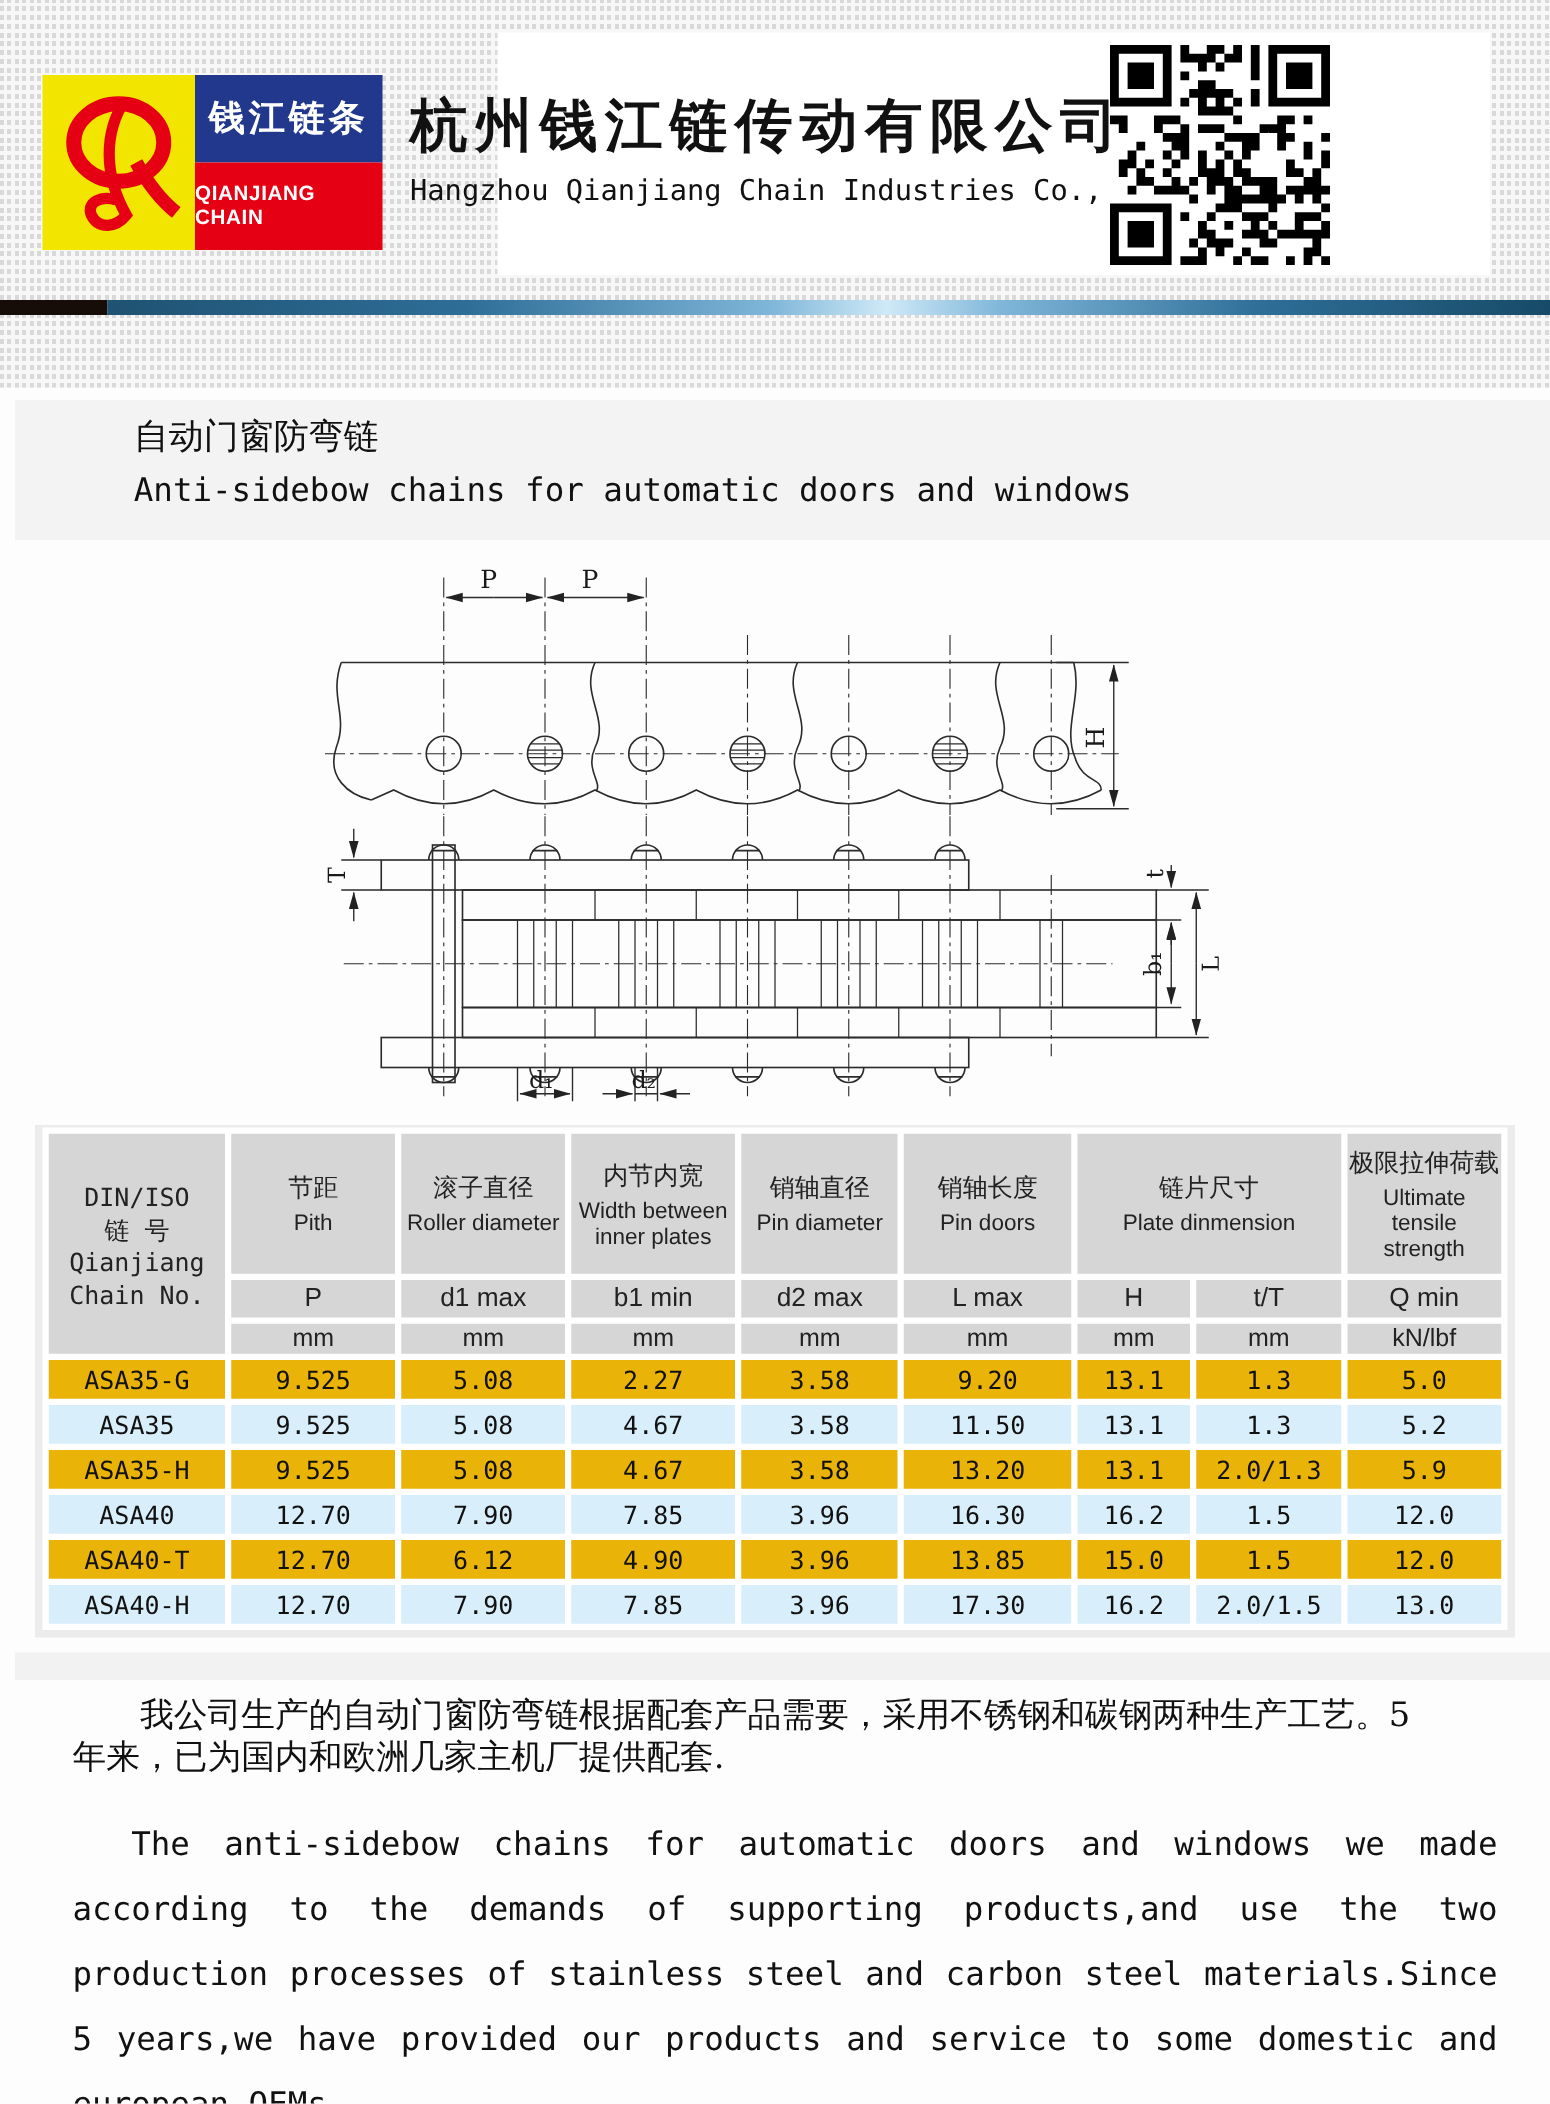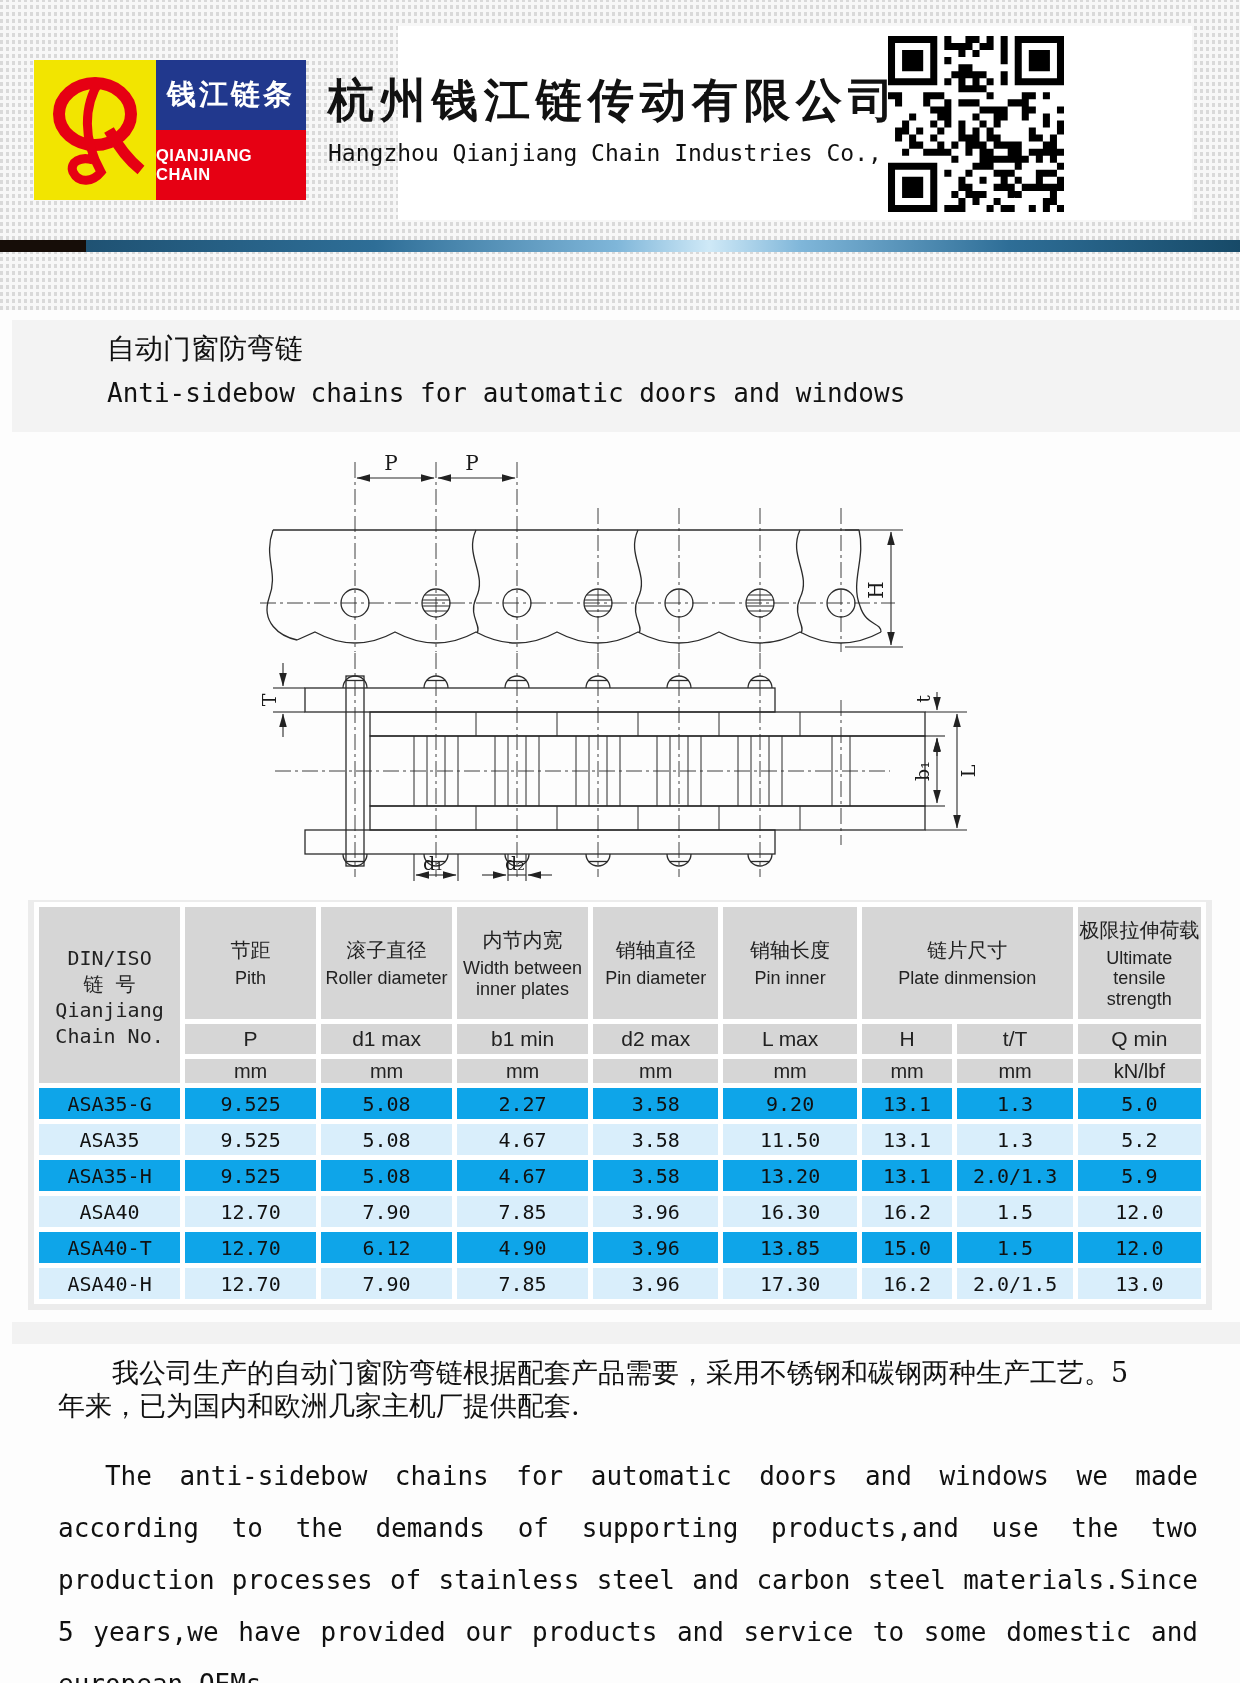--- a/index.html
+++ b/index.html
@@ -49,21 +49,21 @@
   thead th{background:#d6d6d6;color:#222;}
   thead tr.h1 th{height:112px;}
   thead tr.h2 th{height:30px;font-size:21px;}
   thead tr.h3 th{height:24px;font-size:20px;}
   th .cn{font-family:"DejaVu Serif","Liberation Serif",serif;font-size:20px;margin-bottom:4px;}
   th .en{font-size:18px;line-height:1.12;}
   th.corner{font-family:"DejaVu Sans Mono","Liberation Mono",monospace;}
   th.corner .c-wrap{display:flex;flex-direction:column;justify-content:center;height:100%;padding:10px 0 6px 0;box-sizing:border-box;}
   th.corner span{display:block;font-size:20px;line-height:1.3;}
   tbody td{height:31px;font-family:"DejaVu Sans Mono","Liberation Mono",monospace;font-size:20px;color:#111;}
-  tbody tr.dark td{background:#0ea5e9;}
+  tbody tr.dark td{background:#eab308;}
   tbody tr.light td{background:#d9eefb;}
 
   
   .strip{position:absolute;left:12px;top:1322px;width:1228px;height:22px;background:#f2f2f2;}
   .para-cn{position:absolute;left:58px;top:1356px;width:1095px;
     font-family:"DejaVu Serif","Liberation Serif",serif;font-size:27px;line-height:33px;text-indent:2em;color:#111;}
   .para-en{position:absolute;left:58px;top:1450px;width:1140px;
     font-family:"DejaVu Sans Mono","Liberation Mono",monospace;font-size:26px;line-height:52px;
     text-indent:3ch;text-align:justify;color:#111;}
 </style>
@@ -325,21 +325,21 @@
           <th>
               <div class="cn">内节内宽</div>
               <div class="en" style="max-width:120px;margin:0 auto;">Width between inner plates</div>
             </th>
           <th>
               <div class="cn">销轴直径</div>
               <div class="en">Pin diameter</div>
             </th>
           <th>
               <div class="cn">销轴长度</div>
-              <div class="en">Pin inner</div>
+              <div class="en">Pin doors</div>
             </th>
           <th colspan="2">
               <div class="cn">链片尺寸</div>
               <div class="en">Plate dinmension</div>
             </th>
           <th>
               <div class="cn">极限拉伸荷载</div>
               <div class="en" style="max-width:110px;margin:0 auto;">Ultimate tensile strength</div>
             </th>
         </tr>

